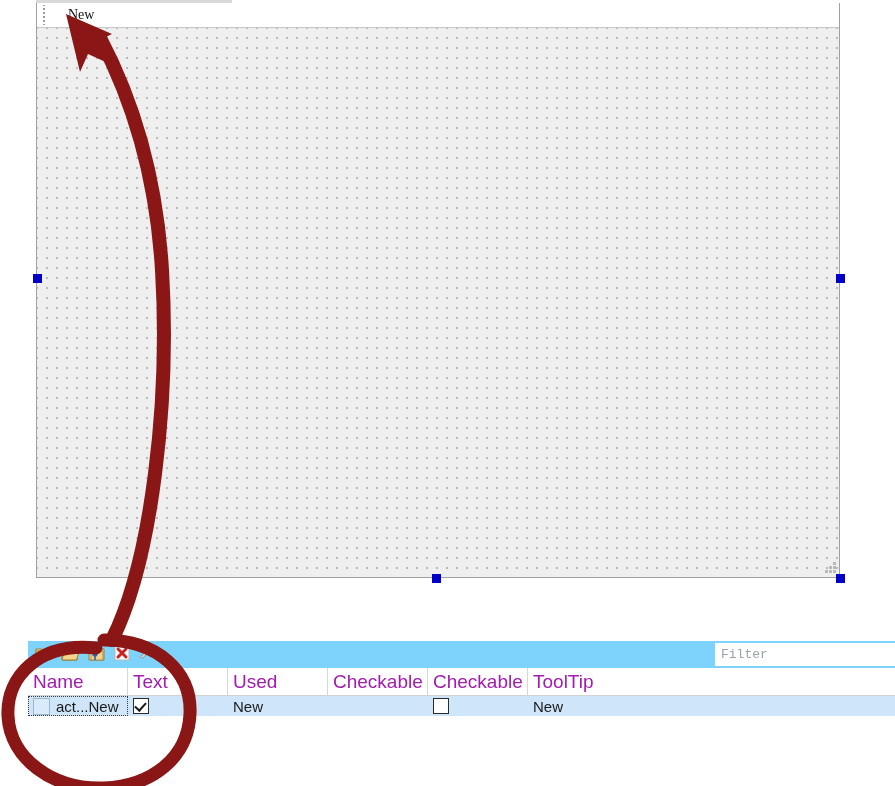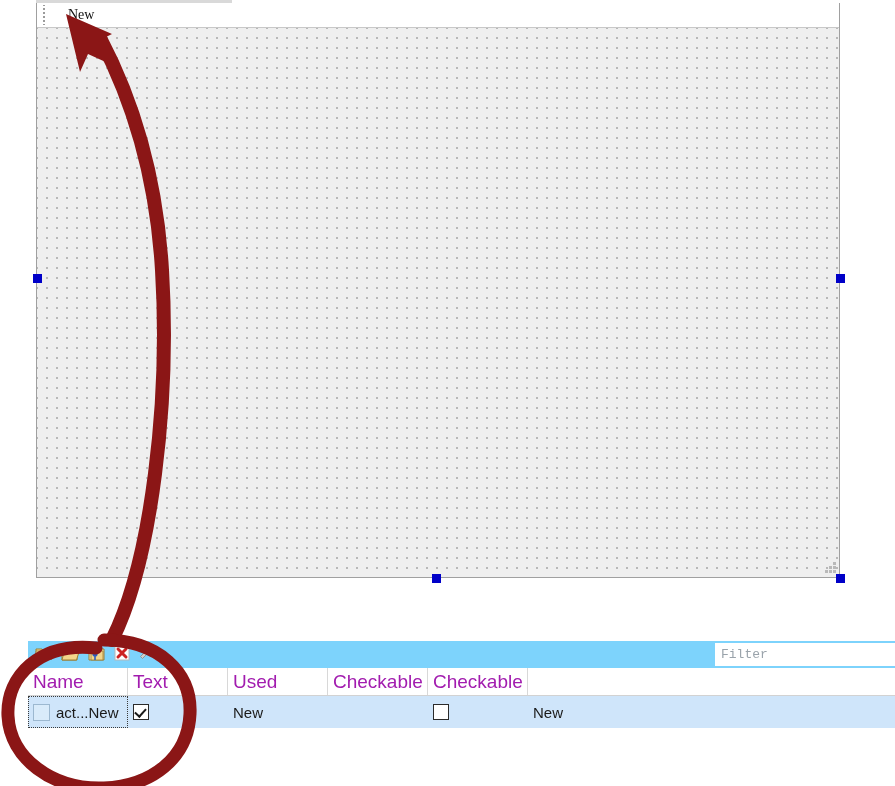--- a/index.html
+++ b/index.html
@@ -179,21 +179,21 @@
     font-size: 19px;
     color: #a21caf;
     overflow: hidden;
     white-space: nowrap;
     cursor: pointer;
     background: #ffffff;
     text-align: center;
   }
   .ae-row {
     display: flex;
-    height: 32px;
+    height: 20px;
     background: #cfe5fa;
   }
   .ae-row .td {
     box-sizing: border-box;
     padding-left: 5px;
     display: flex; align-items: center;
     overflow: hidden;
     white-space: nowrap;
     font-size: 15px;
   }
@@ -327,20 +327,21 @@
     </div>
 
     <div class="ae-table">
 
       <div class="ae-header">
         <div class="th" style="width:100px;">Name</div>
         <div class="th" style="width:100px;">Text</div>
         <div class="th" style="width:100px;">Used</div>
         <div class="th" style="width:100px;">Checkable</div>
         <div class="th" style="width:100px;">Checkable</div>
+        <div class="th" style="width:267px; border-right:none;">ToolTip</div>
       </div>
 
       <div class="ae-row">
         <div class="td td-name" style="width:100px;">
           <span class="name-icon"></span>
           <span>act...New</span>
         </div>
         <div class="td" style="width:100px;">
           <span class="cbox checked"></span>
         </div>

